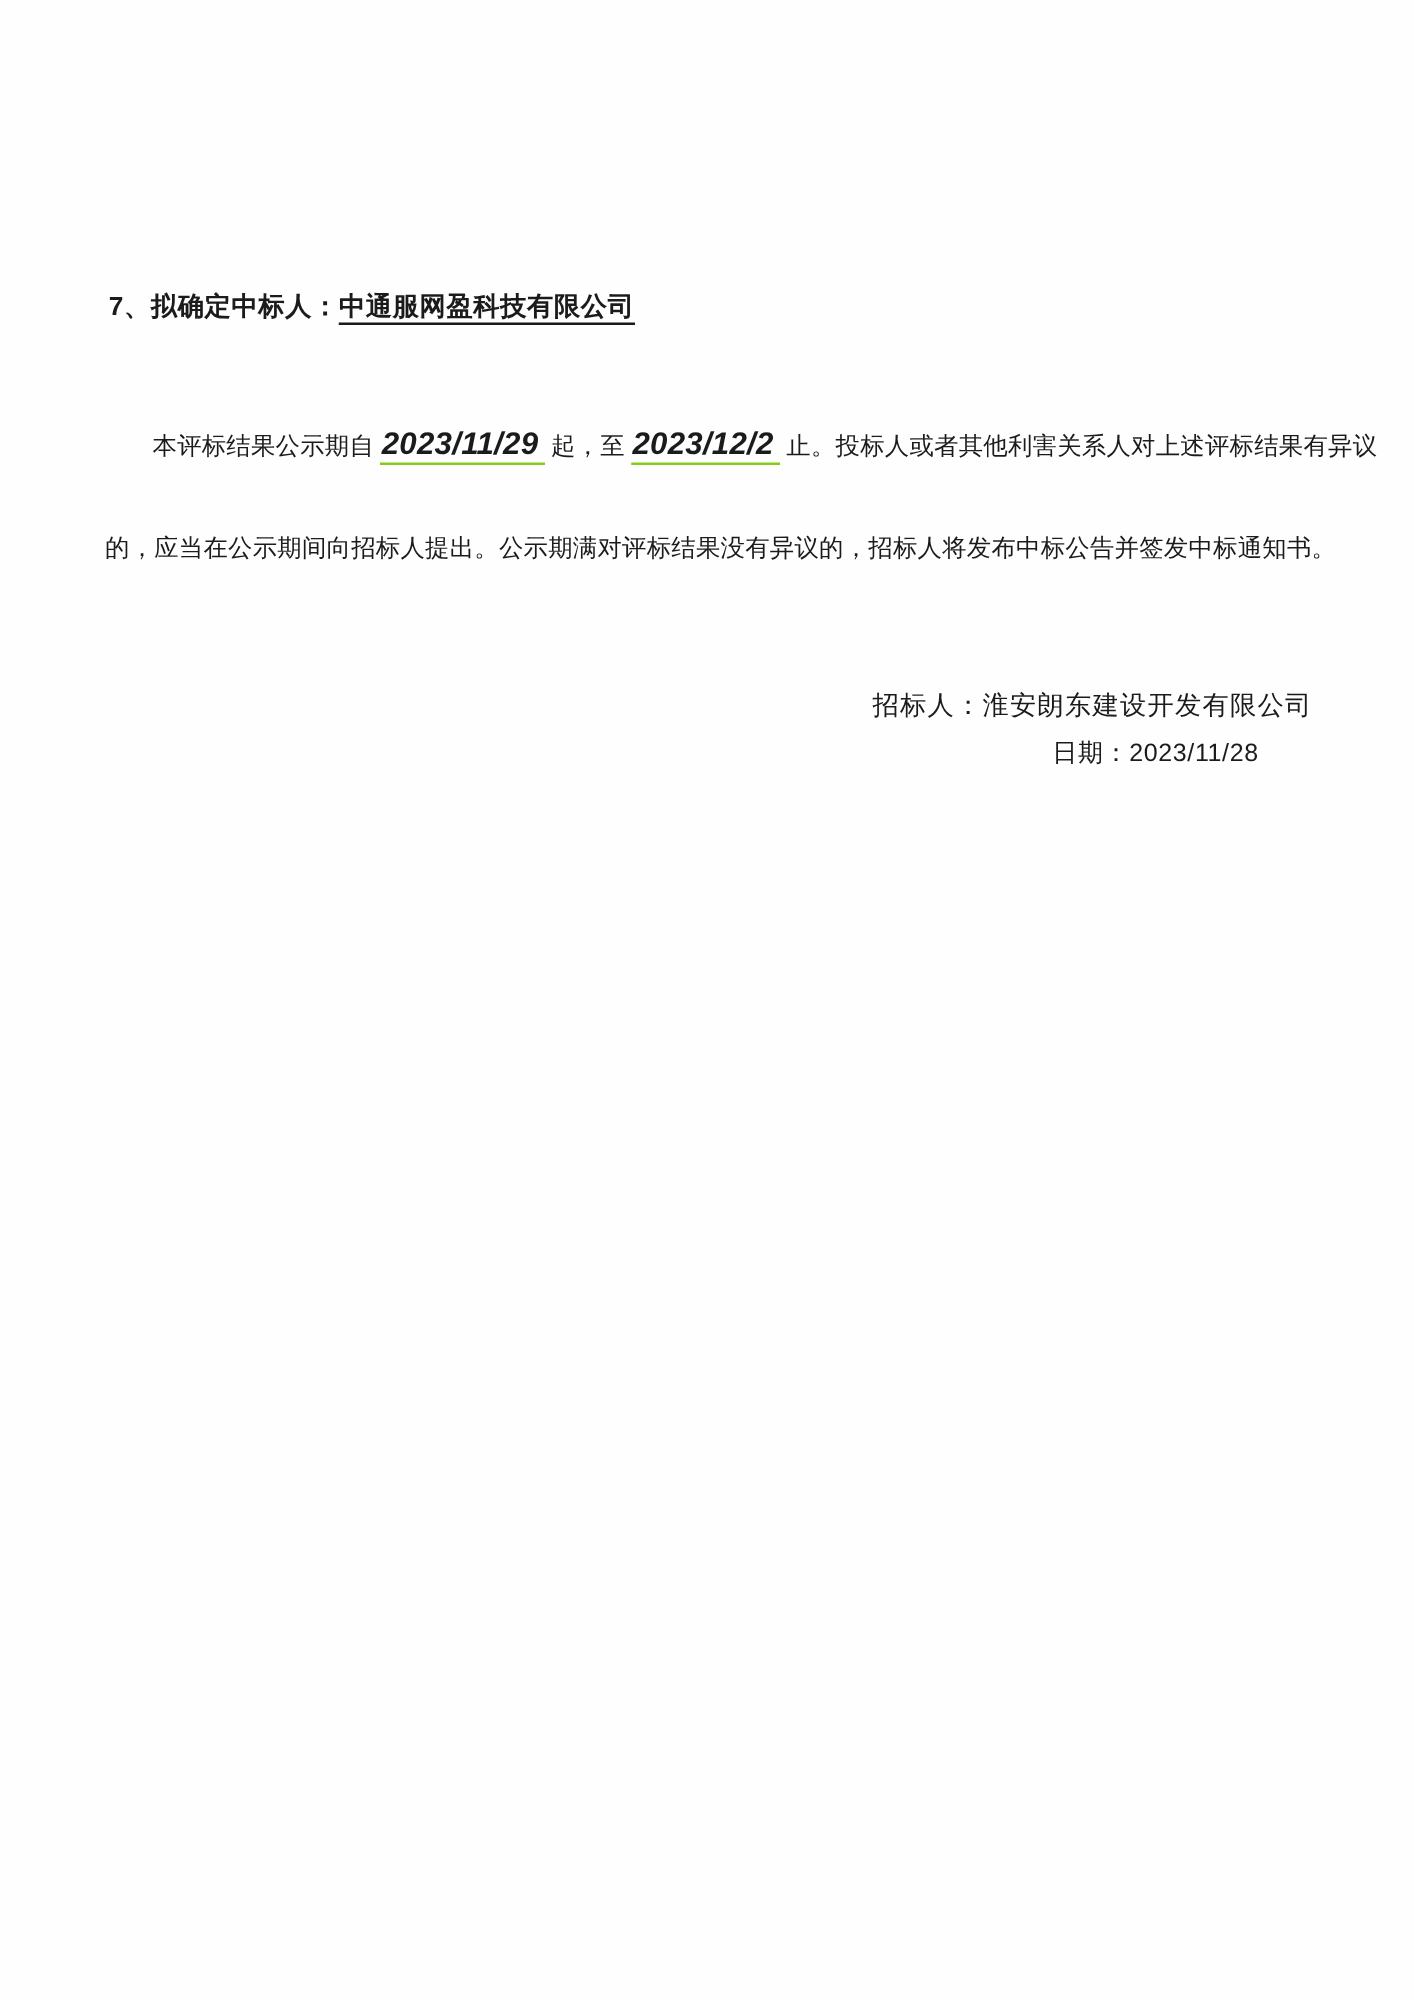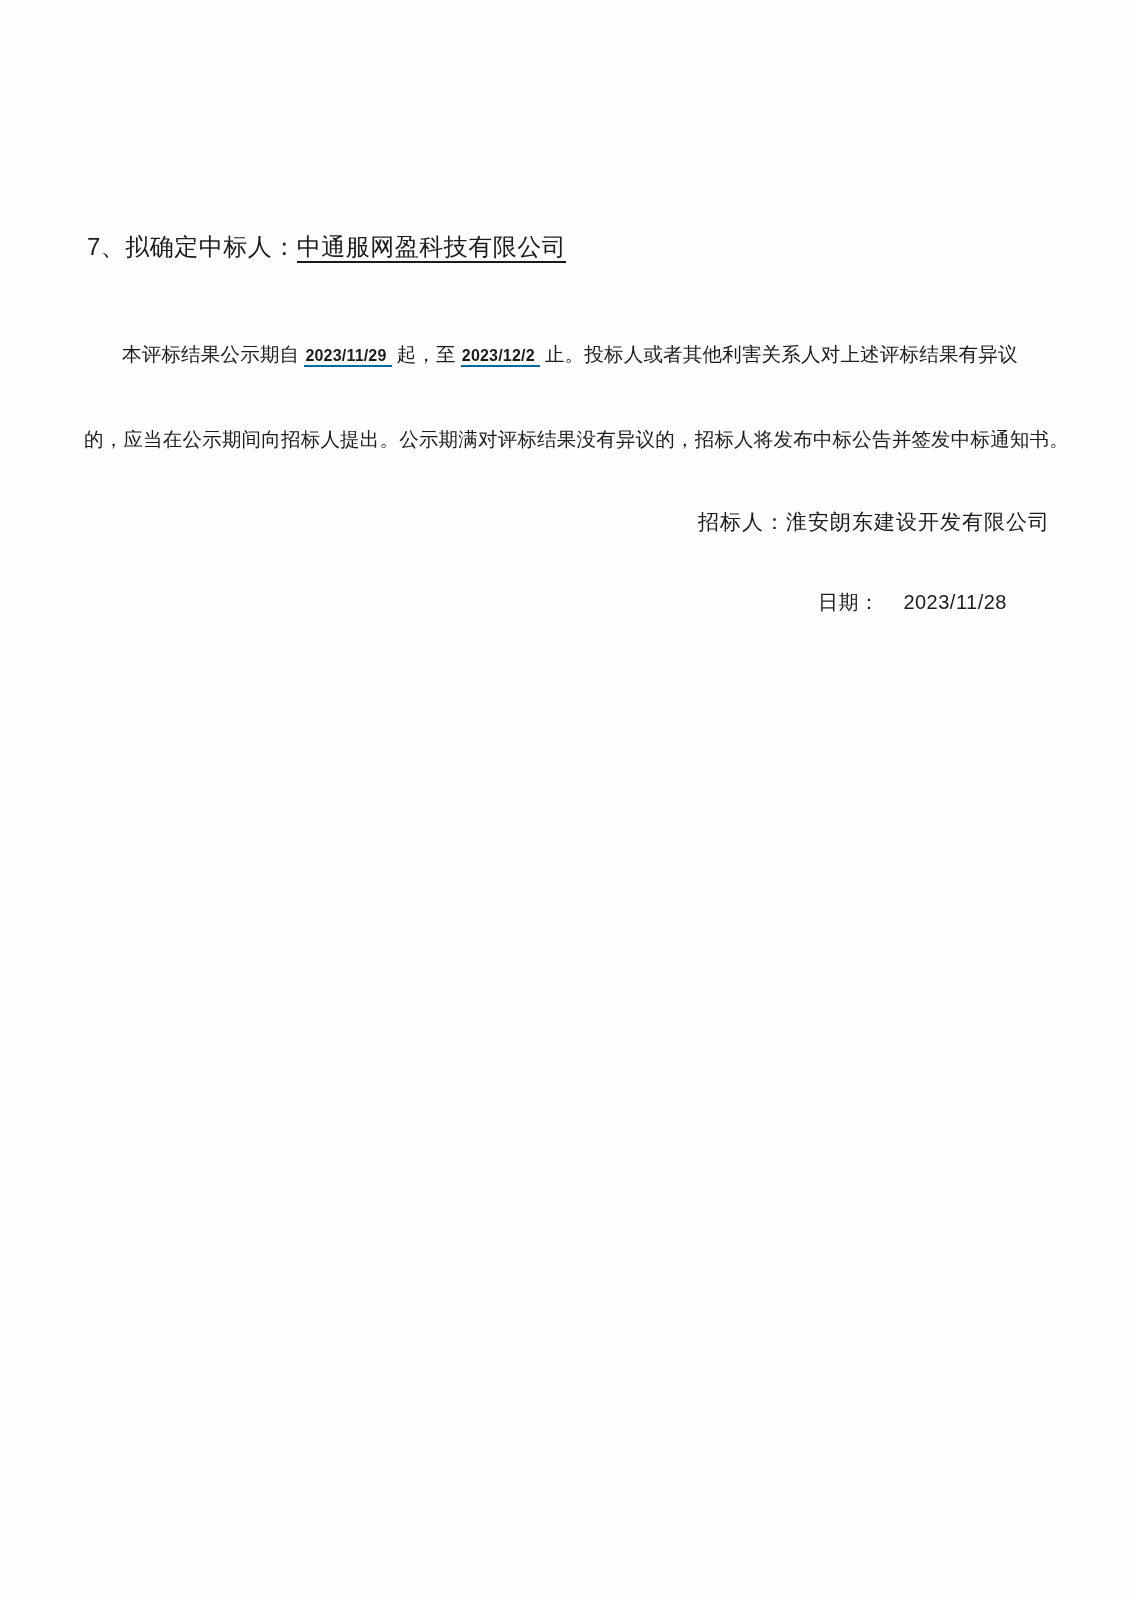--- a/index.html
+++ b/index.html
@@ -15,68 +15,68 @@
     color: #1b1b1b;
     font-family: "Liberation Serif", "DejaVu Serif", serif;
     overflow: hidden;
   }
   .heading {
     position: absolute;
     left: 87px;
     top: 231px;
     margin: 0;
     font-family: "Liberation Sans", "DejaVu Sans", sans-serif;
-    font-size: 24px;
-    font-weight: 400;
+    font-size: 21px;
+    font-weight: 700;
     letter-spacing: 0.5px;
     white-space: nowrap;
   }
   .winner {
     border-bottom: 2px solid #1b1b1b;
     padding-bottom: 1px;
   }
   .notice-line {
     position: absolute;
     margin: 0;
     font-size: 19.5px;
     line-height: 26px;
     letter-spacing: 0.2px;
     white-space: nowrap;
   }
   .line1 { left: 122px; top: 342px; }
   .line2 { left: 84px;  top: 392px; margin-top: 35px; }
   .date-ul {
     font-family: "Liberation Sans", "DejaVu Sans", sans-serif;
     font-weight: 700;
-    font-size: 16px;
-    border-bottom: 2px solid #0369a1;
+    font-size: 25px;
+    border-bottom: 2px solid #84cc16;
     padding: 0 5px 1px 1px;
+    font-style: italic;
   }
   .sig {
     position: absolute;
     margin: 0;
     white-space: nowrap;
   }
   .sig-tenderer {
-    top: 508px;
+    top: 550px;
     right: 81px;
     font-size: 21px;
     letter-spacing: 1px;
     margin-left: 48px;
   }
   .sig-date {
     top: 589px;
     right: 124px;
     font-size: 20px;
     letter-spacing: 0.5px;
   }
   .num {
     font-family: "Liberation Sans", "DejaVu Sans", sans-serif;
     font-size: 20px;
-    margin-left: 24px;
   }
 </style>
 </head>
 <body>
 
 <div class="page">
 
   <h1 class="heading"><span>7、拟确定中标人：</span><span class="winner">中通服网盈科技有限公司</span></h1>
 
   <p class="notice-line line1"><span>本评标结果公示期自 </span><span class="date-ul">2023/11/29</span><span> 起，至 </span><span class="date-ul">2023/12/2</span><span> 止。投标人或者其他利害关系人对上述评标结果有异议</span></p>

